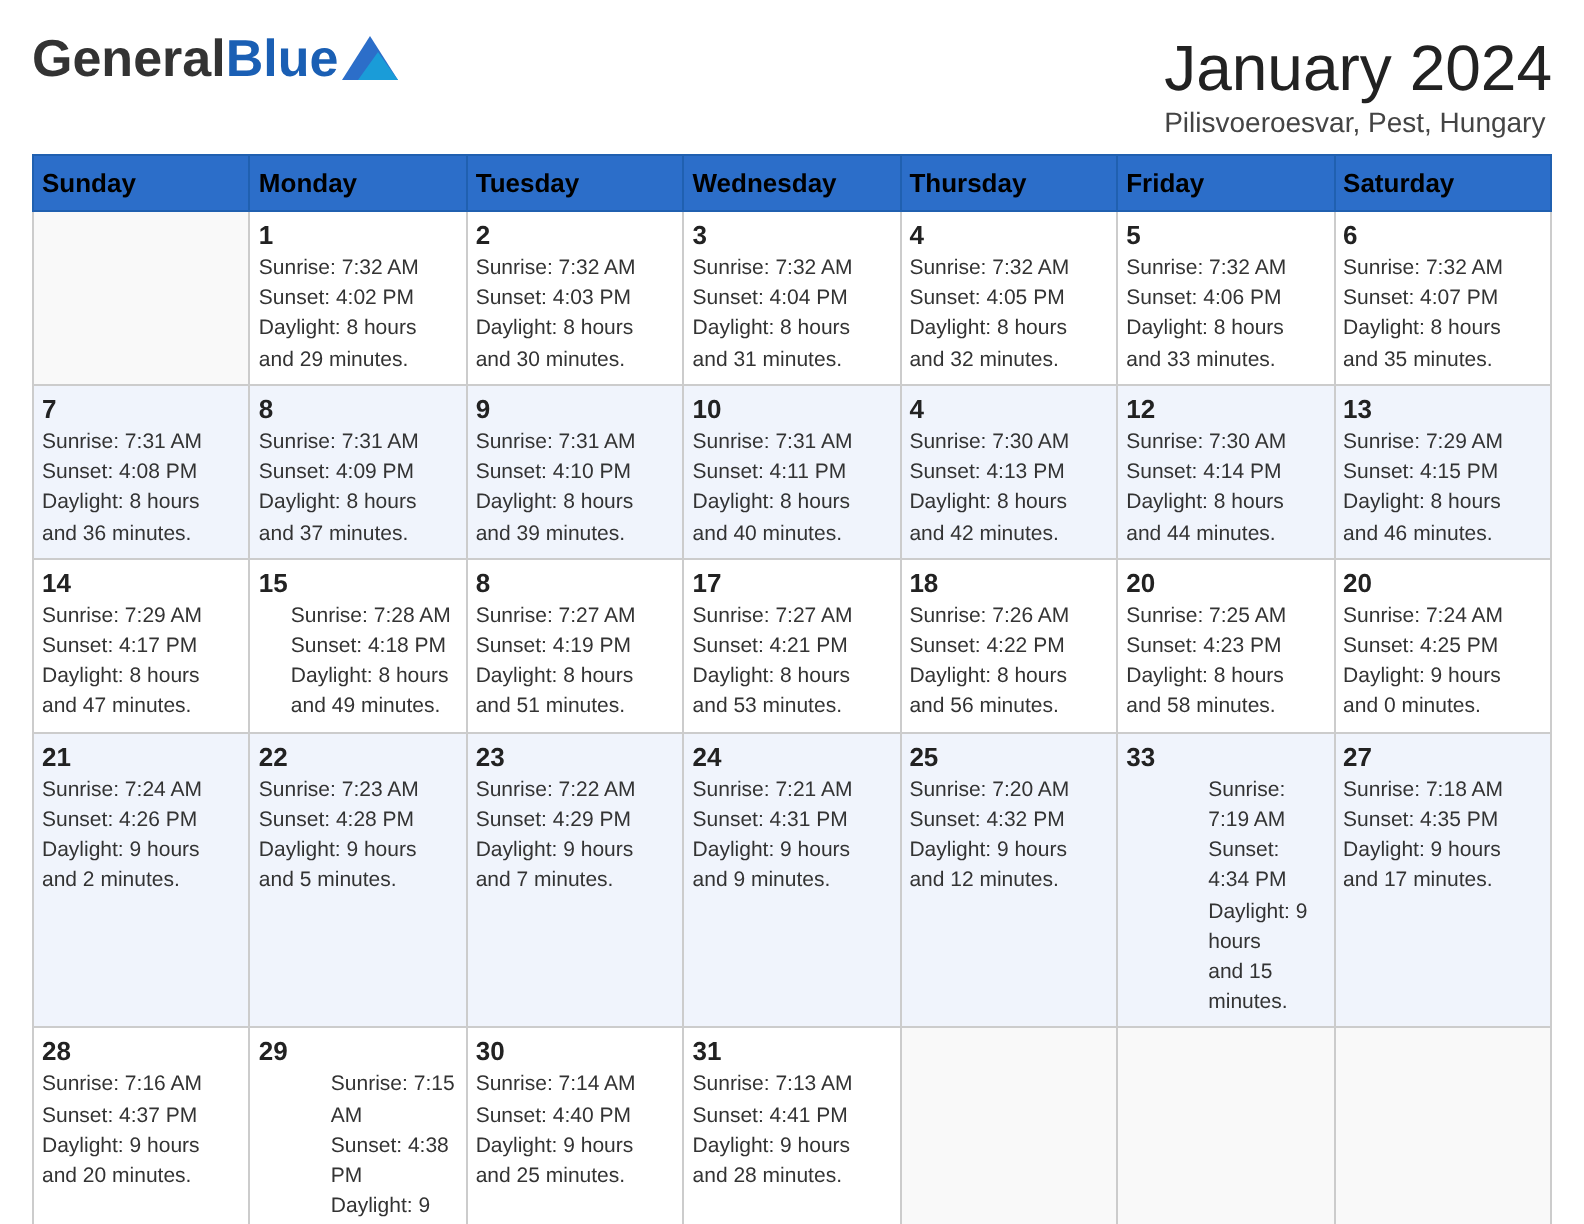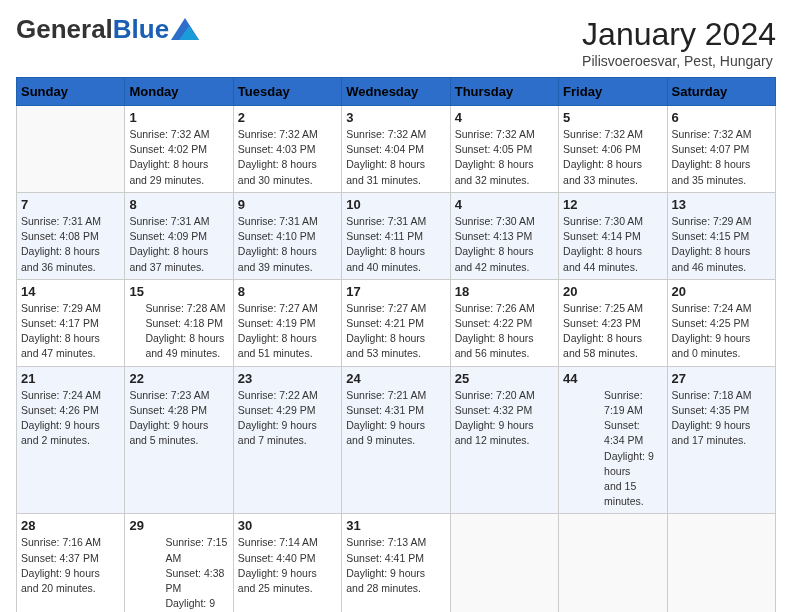--- a/index.html
+++ b/index.html
@@ -290,21 +290,21 @@
 and 9 minutes.</div>
         </td>
         <td>
           <div class="day-num">25</div>
           <div class="day-info" style="white-space: pre-line;">Sunrise: 7:20 AM
 Sunset: 4:32 PM
 Daylight: 9 hours
 and 12 minutes.</div>
         </td>
         <td>
-          <div class="day-num">44</div>
+          <div class="day-num">33</div>
           <div class="day-info" style="white-space: pre-line; margin-left: 41px;">Sunrise: 7:19 AM
 Sunset: 4:34 PM
 Daylight: 9 hours
 and 15 minutes.</div>
         </td>
         <td>
           <div class="day-num">27</div>
           <div class="day-info" style="white-space: pre-line;">Sunrise: 7:18 AM
 Sunset: 4:35 PM
 Daylight: 9 hours

